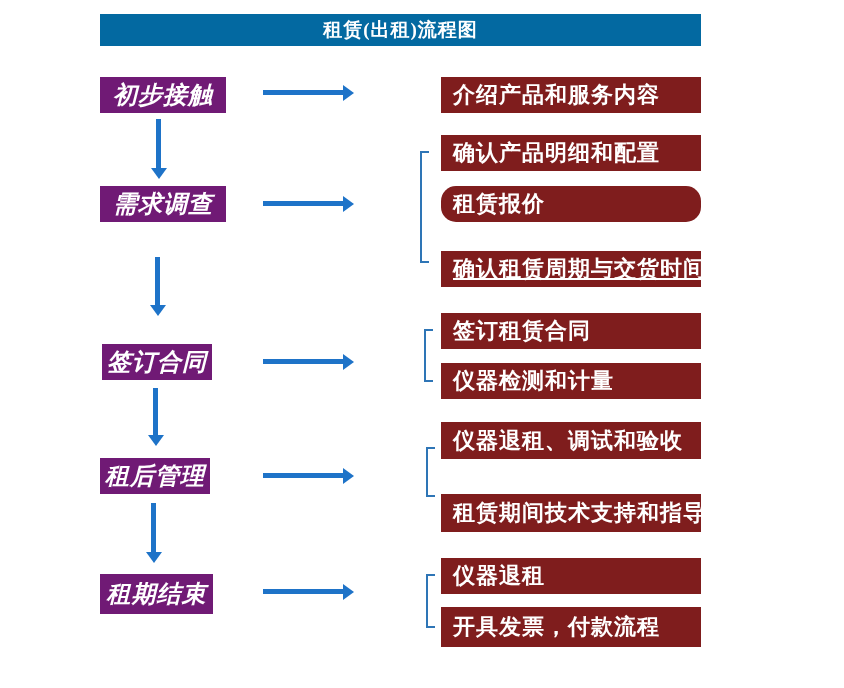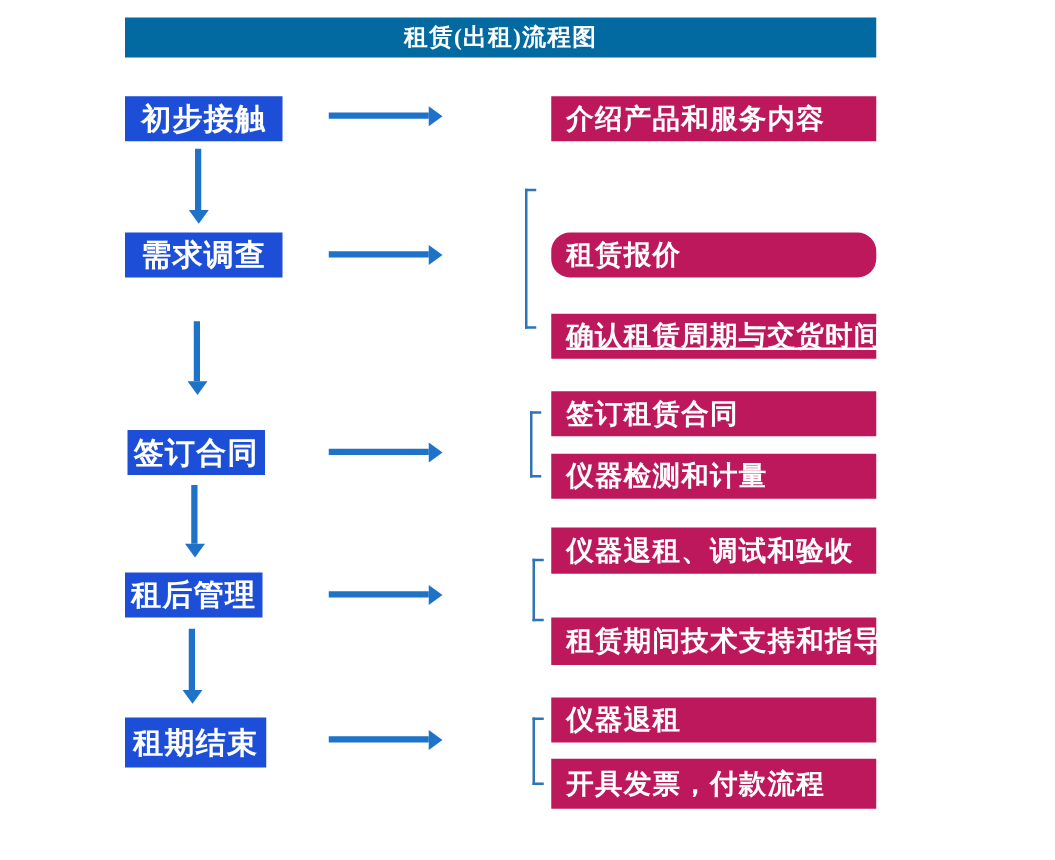--- a/index.html
+++ b/index.html
@@ -11,28 +11,29 @@
     overflow:hidden;
   }
   .title-bar{
     position:absolute;left:100px;top:14px;width:601px;height:32px;
     background:#0369a1;color:#ffffff;
     font-size:19px;font-weight:bold;
     display:flex;align-items:center;justify-content:center;
     letter-spacing:1px;
   }
   .step-box{
-    position:absolute;background:#1d4ed8;color:#ffffff;
+    position:absolute;background:#701a75;color:#ffffff;
     font-size:24px;font-weight:bold;letter-spacing:1px;
     display:flex;align-items:center;justify-content:center;
     white-space:nowrap;
+    font-style:italic;
   }
   .out-box{
     position:absolute;left:441px;width:260px;
-    background:#be185d;color:#ffffff;
+    background:#7f1d1d;color:#ffffff;
     font-size:22px;font-weight:bold;letter-spacing:1px;
     display:flex;align-items:center;
     padding-left:12px;box-sizing:border-box;
     white-space:nowrap;
   }
   .varr{
     position:absolute;width:5px;background:#1e73c8;
   }
   .varr::after{
     content:"";position:absolute;left:50%;bottom:-11px;
@@ -79,20 +80,21 @@
   <div class="harr" style="left:263px;top:473px;width:80px;"></div>
   <div class="harr" style="left:263px;top:589px;width:80px;"></div>
 
   <div class="bracket" style="left:420px;top:151px;height:112px;"></div>
   <div class="bracket" style="left:424px;top:329px;height:53px;"></div>
   <div class="bracket" style="left:426px;top:447px;height:50px;"></div>
   <div class="bracket" style="left:426px;top:574px;height:54px;"></div>
 
   <div class="out-box" style="top:77px;height:36px;">介绍产品和服务内容</div>
 
+  <div class="out-box" style="top:135px;height:36px;">确认产品明细和配置</div>
   <div class="out-box" style="top:186px;height:36px;border-radius:15px;">租赁报价</div>
   <div class="out-box" style="top:251px;height:36px;text-decoration:underline;">确认租赁周期与交货时间</div>
 
   <div class="out-box" style="top:313px;height:36px;">签订租赁合同</div>
   <div class="out-box" style="top:363px;height:36px;">仪器检测和计量</div>
 
   <div class="out-box" style="top:422px;height:37px;">仪器退租、调试和验收</div>
   <div class="out-box" style="top:494px;height:38px;">租赁期间技术支持和指导</div>
 
   <div class="out-box" style="top:558px;height:36px;">仪器退租</div>

